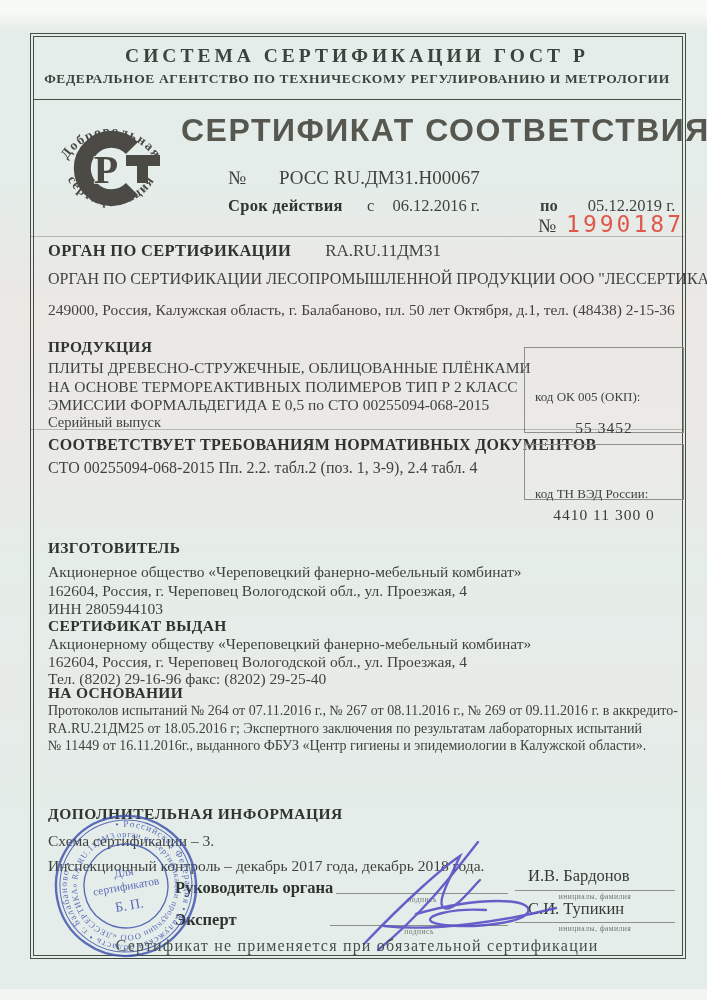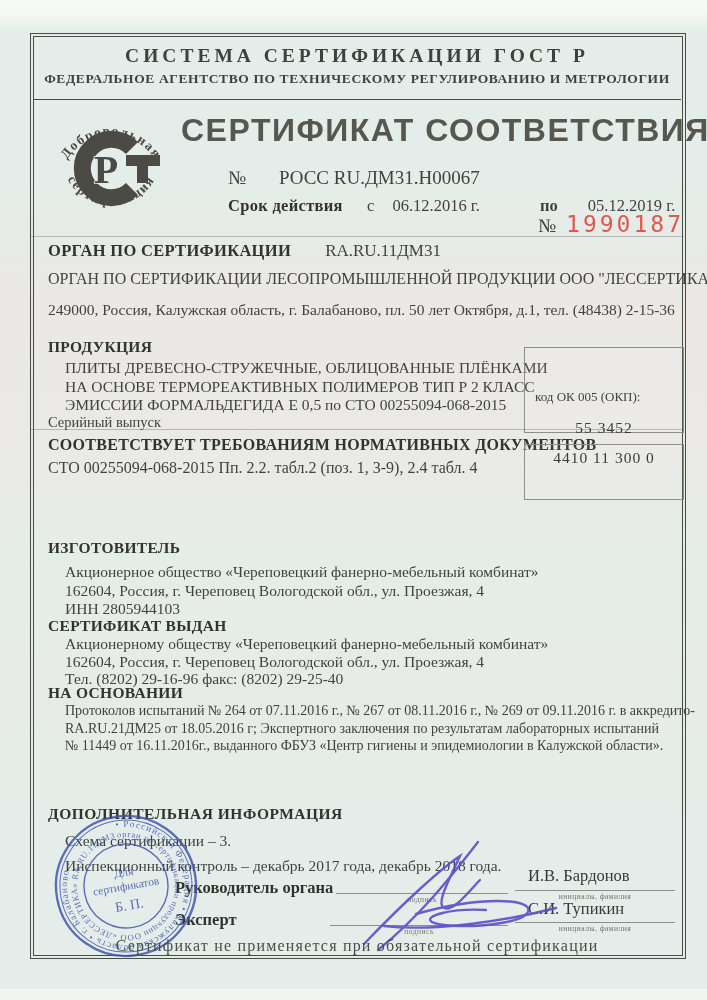--- a/index.html
+++ b/index.html
@@ -24,21 +24,21 @@
   .validity .p1{margin-left:20px;}
   .validity .d1{margin-left:14px;}
   .validity .p2{margin-left:56px;font-weight:bold;}
   .validity .d2{margin-left:26px;}
   .formno{position:absolute;left:460px;top:211px;width:224px;text-align:right;white-space:nowrap;}
   .formno .no{font-size:19px;color:#3c4038;margin-right:10px;}
   .formno .digits{font-family:"DejaVu Sans Mono",monospace;font-size:23px;color:#e0584a;letter-spacing:3px;}
   .rule{position:absolute;left:31px;width:653px;height:1px;background:rgba(70,85,70,.33);}
   .abs{position:absolute;left:48px;white-space:nowrap;}
   .sec-lbl{font-weight:bold;color:#2f342d;letter-spacing:.3px;}
-  .lines span{display:block;margin-left:17px;}
+  .lines span{display:block;}
   .codebox{position:absolute;left:524px;width:158px;border:1px solid #8a8f88;
            background:rgba(255,255,255,.06);}
   .codebox .cb-lbl{font-size:13px;padding:6px 8px 0 10px;color:#3d423c;margin-top:35px;}
   .codebox .cb-val{font-size:15.5px;text-align:center;letter-spacing:1px;color:#383c36;}
   .sigline{position:absolute;border-top:1px solid #8d9087;height:0;}
   .sigcap{position:absolute;font-size:7.5px;color:#70756e;text-align:center;letter-spacing:.5px;}
   .signame{position:absolute;font-size:16.5px;color:#363a34;white-space:nowrap;}
   .sigrole{position:absolute;left:175px;font-size:16.5px;font-weight:bold;color:#2f342d;white-space:nowrap;}
   .footnote{position:absolute;left:33px;top:937px;width:648px;text-align:center;
             font-size:16px;letter-spacing:1.2px;color:#45504a;}
@@ -117,20 +117,21 @@
     <div class="cb-lbl">код ОК 005 (ОКП):</div>
     <div class="cb-val" style="margin-top:14px;">55 3452</div>
   </div>
 
   <div class="rule" style="top:429px;"></div>
 
   <div class="abs sec-lbl" style="top:436px;font-size:16px;">СООТВЕТСТВУЕТ ТРЕБОВАНИЯМ НОРМАТИВНЫХ ДОКУМЕНТОВ</div>
   <div class="abs" style="top:459px;font-size:16px;">СТО 00255094-068-2015 Пп. 2.2. табл.2 (поз. 1, 3-9),  2.4 табл. 4</div>
 
   <div class="codebox" style="top:444px;height:54px;">
+    <div class="cb-lbl">код ТН ВЭД России:</div>
     <div class="cb-val" style="margin-top:4px;">4410 11 300 0</div>
   </div>
 
   <div class="abs sec-lbl" style="top:539px;font-size:15.5px;">ИЗГОТОВИТЕЛЬ</div>
   <div class="abs lines" style="top:563px;font-size:15.5px;line-height:18.5px;">
     <span>Акционерное общество «Череповецкий фанерно-мебельный комбинат»</span>
     <span>162604, Россия, г. Череповец  Вологодской обл., ул. Проезжая, 4</span>
     <span>ИНН 2805944103</span>
   </div>
 

